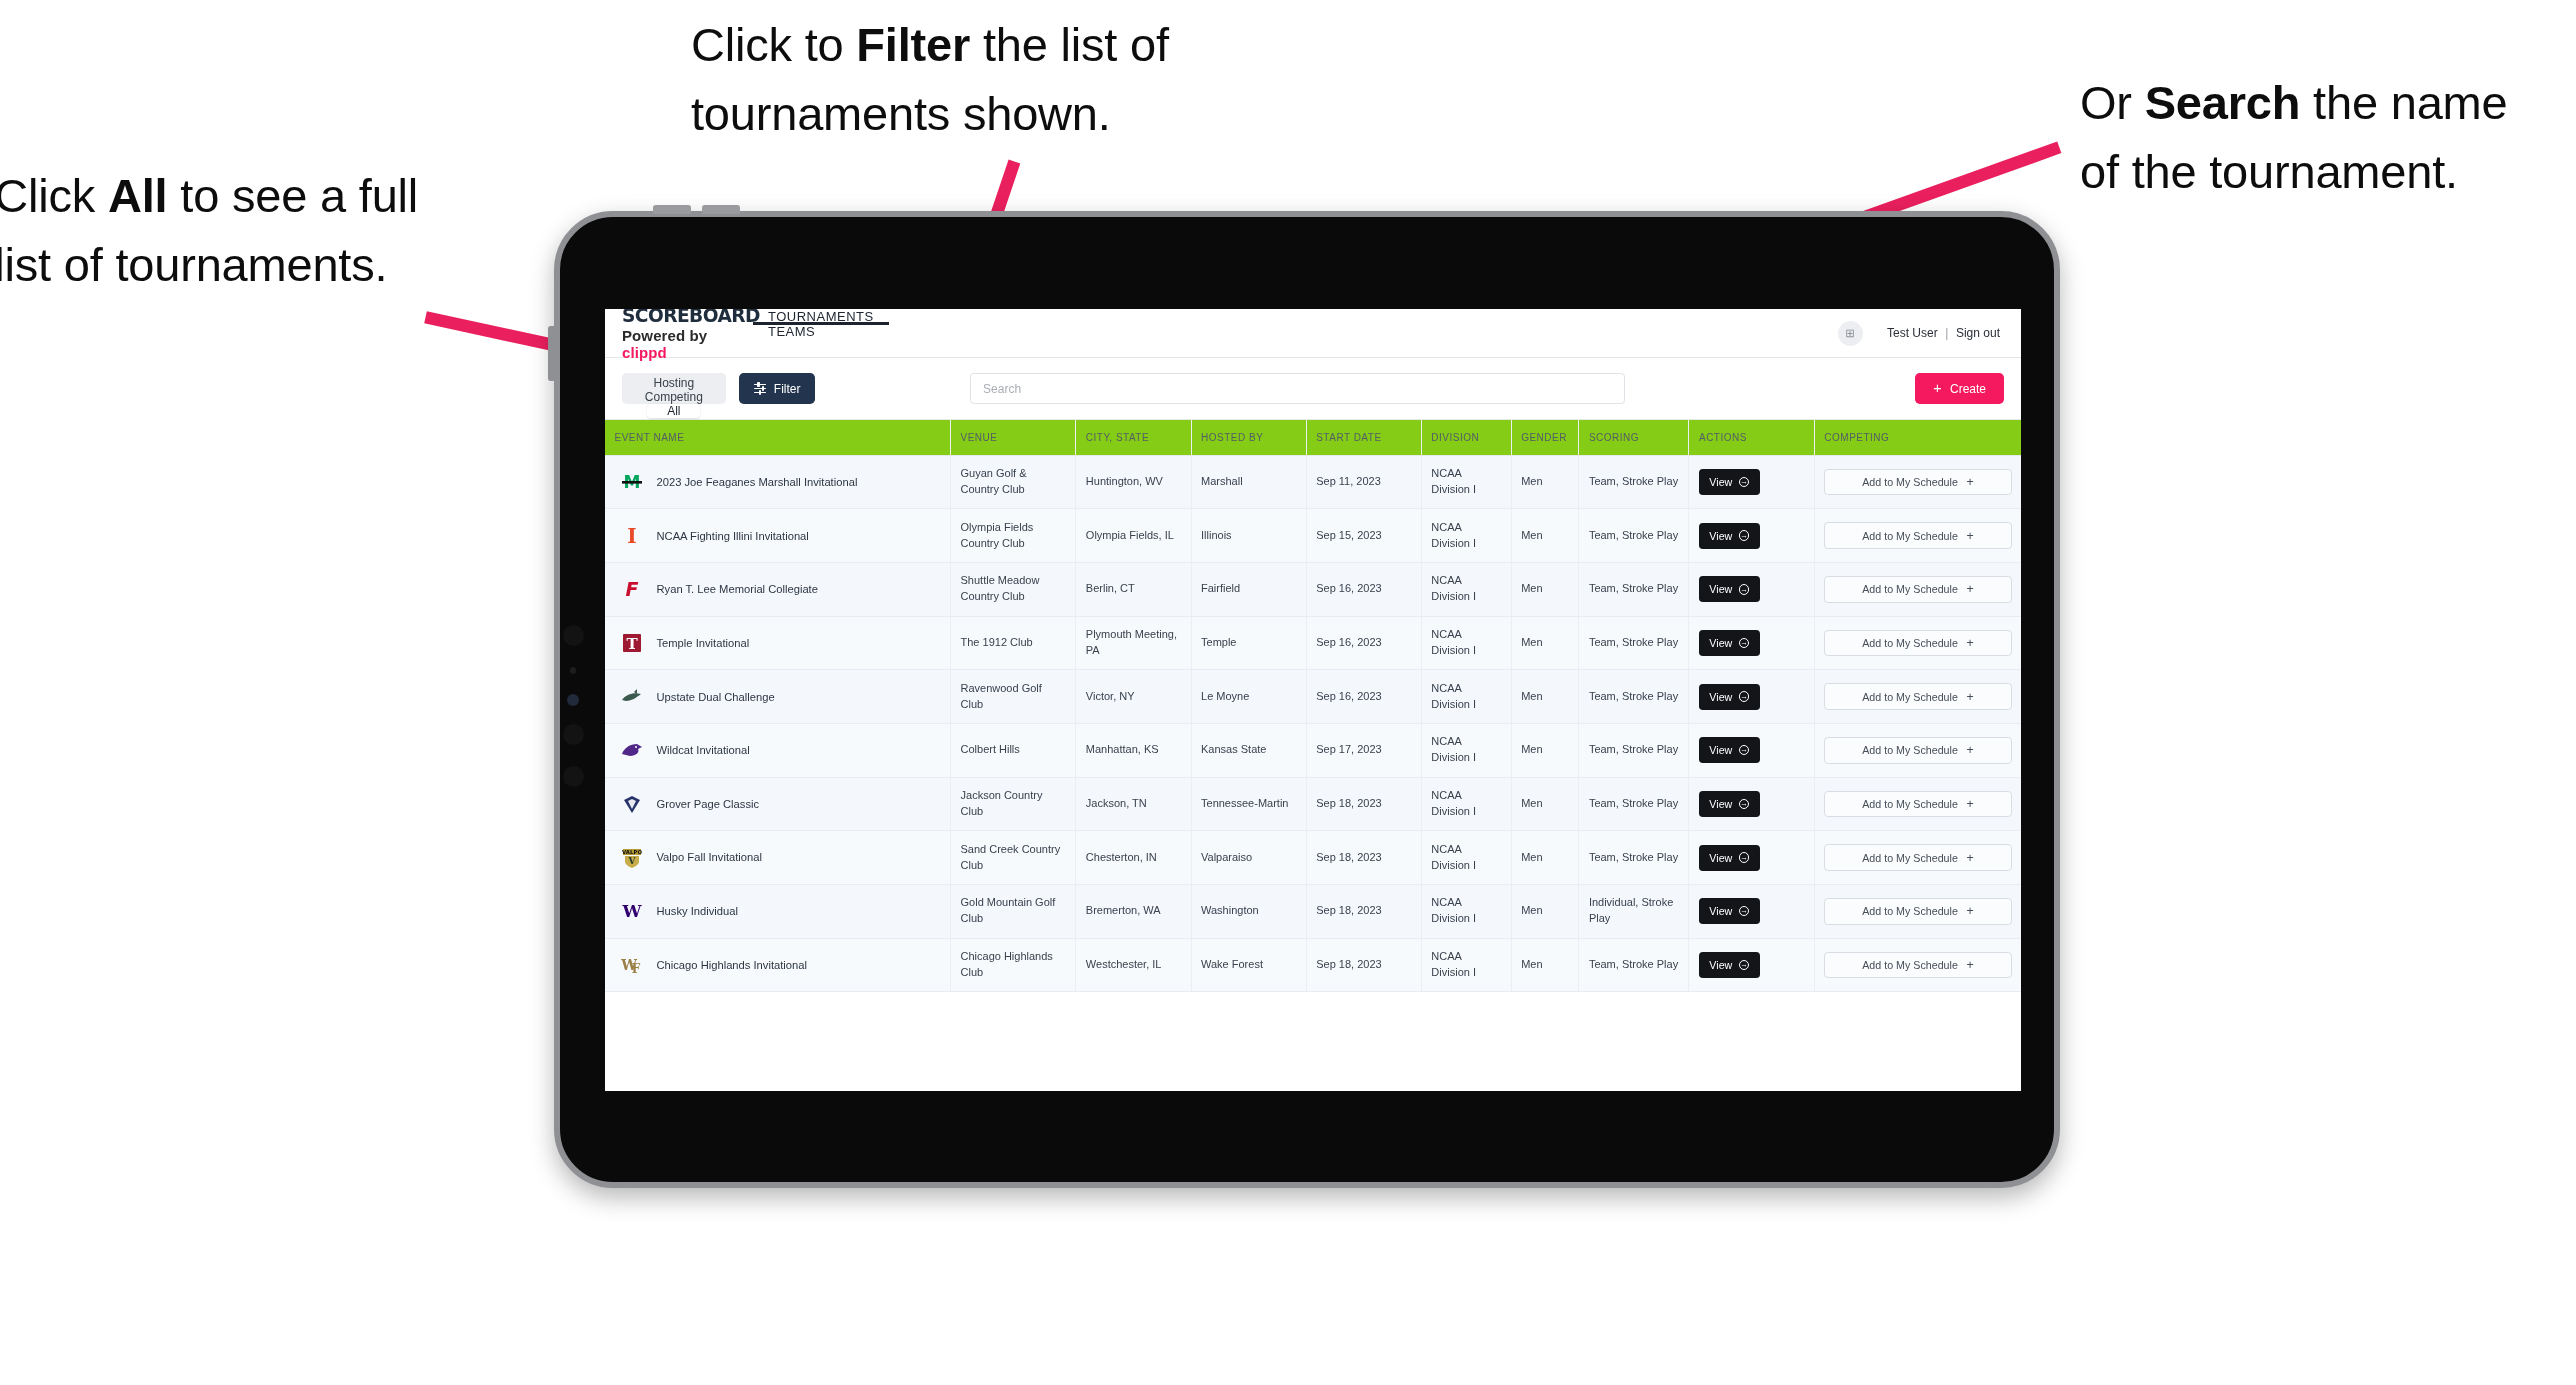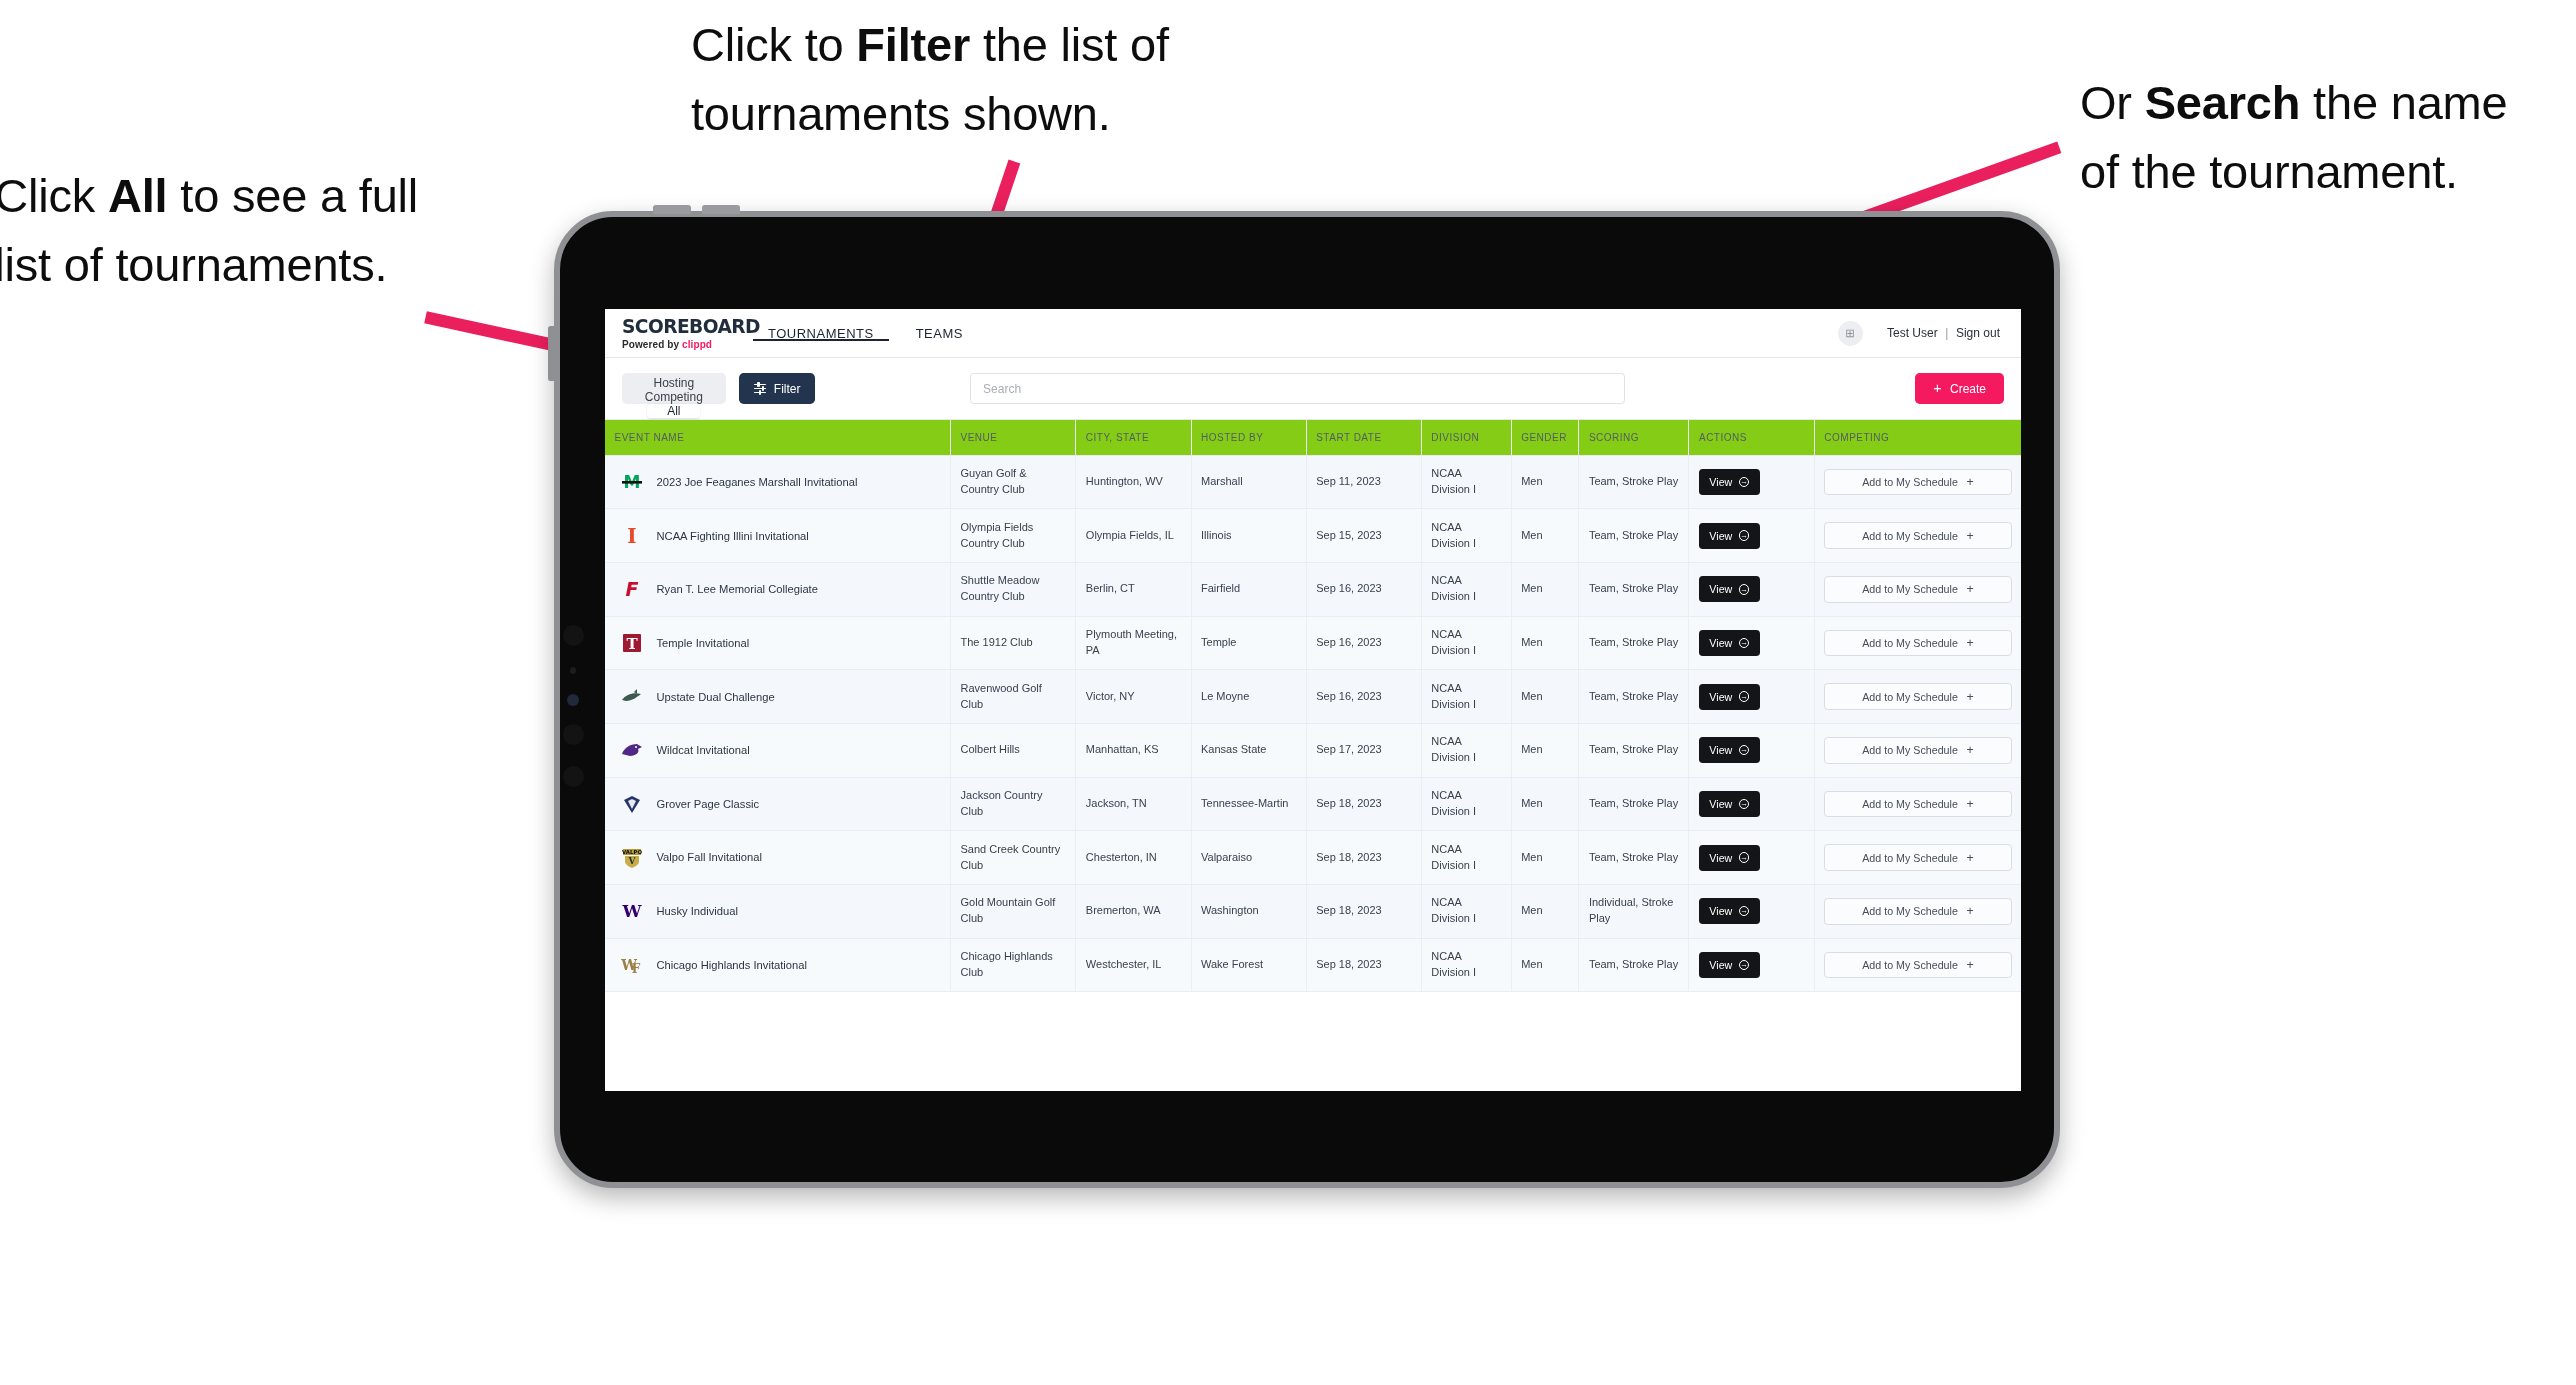--- a/index.html
+++ b/index.html
@@ -73,24 +73,24 @@
     border-bottom: 0.9px solid #e3e5e8;
     position: relative;
   }
   .brand { width: 142px; padding-left: 17px; display:flex; flex-direction:column; justify-content:center; }
   .brand-name {
     font-family: "DejaVu Sans", sans-serif;
     font-weight: 700; font-size: 20px; letter-spacing: -0.6px;
     color:#1f2d3d; transform: scaleX(.93); transform-origin:left center;
     line-height: 1;
   }
-  .brand-sub { font-size: 10px; color:#2b2b2b; margin-top:2.8px; font-weight:600; letter-spacing:0.1px; }
+  .brand-sub { font-size: 15px; color:#2b2b2b; margin-top:2.8px; font-weight:600; letter-spacing:0.1px; }
   .brand-sub .clippd { color:#f5195f; font-weight:800; }
 
-  .navtabs { display:flex; align-items:center; }
+  .navtabs { display:flex; align-items:flex-start;flex-direction:column; }
   .navtab {
     display:flex; align-items:center; justify-content:center;
     padding: 0 21px;
     font-size: 13px; letter-spacing: 0.5px; color:#1d2430;
     position:relative; cursor:pointer;
   }
   .navtab.active::after {
     content:""; position:absolute; left:5.7px; right:5.7px; bottom:-0.9px; height:2.8px; background:#1d2430;
   }
 

